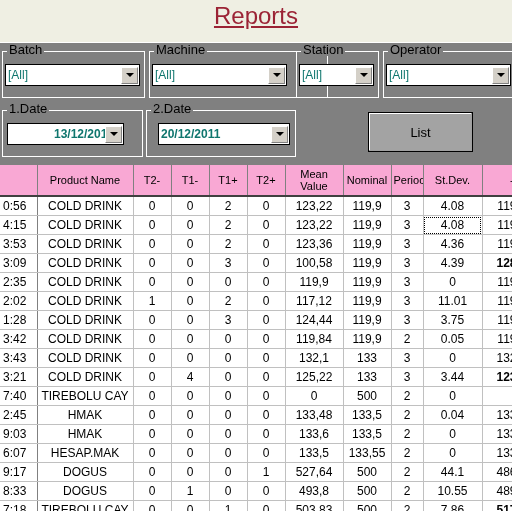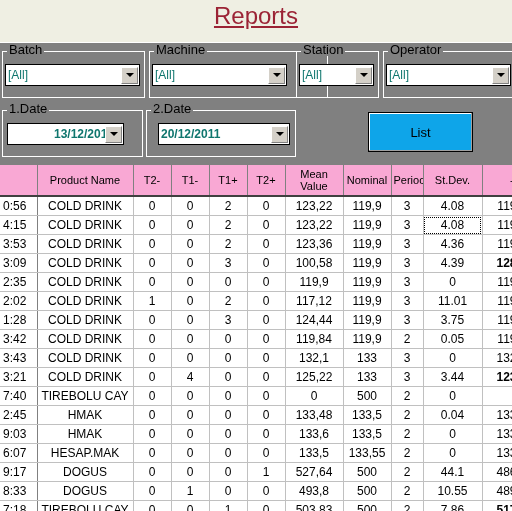--- a/index.html
+++ b/index.html
@@ -104,21 +104,21 @@
     display: block;
     width: 0; height: 0;
     border-left: 4px solid transparent;
     border-right: 4px solid transparent;
     border-top: 4px solid #000000;
   }
 
   
   .list-btn {
     position: absolute;
-    background: #0ea5e9;
+    background: #a3a3a3;
     border: 1px solid #000000;
     box-shadow: inset -1px -1px 0 0 #A0A0A0, inset 1px 1px 0 0 #FFFFFF;
     box-sizing: border-box;
     display: flex;
     align-items: center;
     justify-content: center;
     font-size: 13px;
     color: #000000;
     cursor: default;
   }

